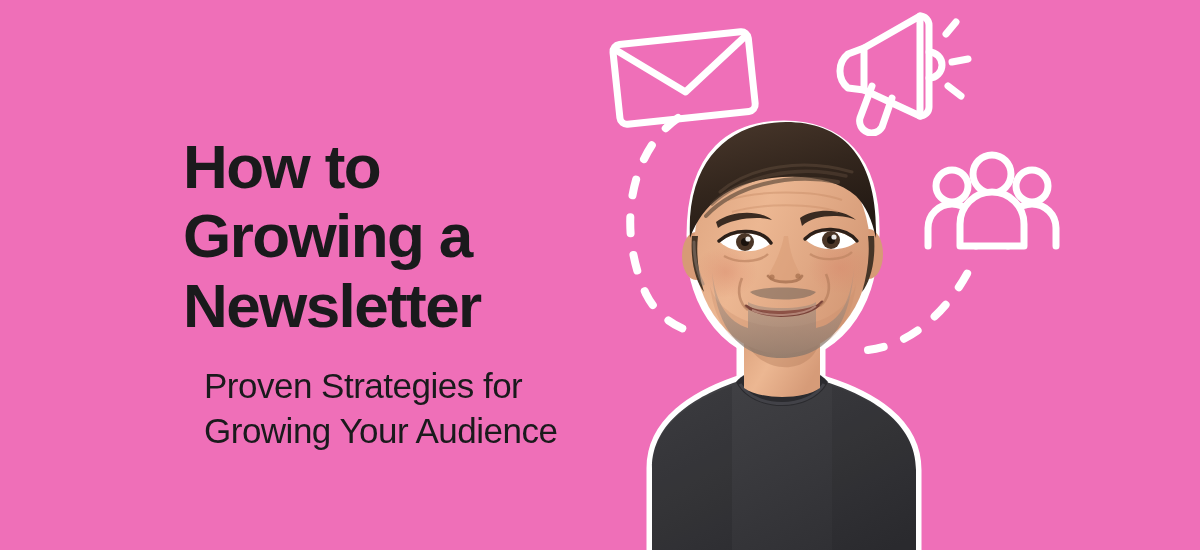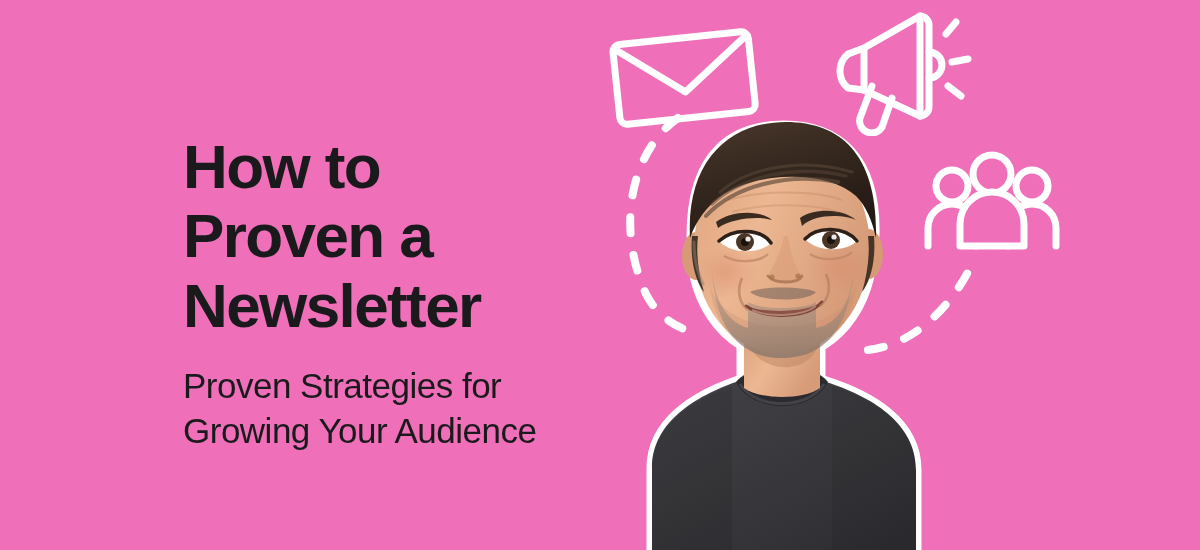--- a/index.html
+++ b/index.html
@@ -32,20 +32,21 @@
     white-space:pre-line;
   }
   #subtitle {
     margin-top:24px;
     font-size:35px;
     line-height:1.28;
     font-weight:400;
     letter-spacing:-0.5px;
     color:#1a1a1c;
     white-space:pre-line;
+    margin-left:21px;
   }
 
   
   .deco { position:absolute; }
   #envelope-icon { left:604px; top:22px; }
   #megaphone-icon { left:828px; top:4px; }
   #people-icon  { left:922px; top:150px; }
   #arc-left-icon { left:596px; top:108px; }
   #arc-right-icon { left:858px; top:238px; }
 
@@ -59,21 +60,21 @@
   }
   #portrait svg { display:block; }
 </style>
 </head>
 <body>
 
 <div id="banner">
 
   <div id="text-block">
     <div id="headline">How to
-Proven a
+Growing a
 Newsletter</div>
     <div id="subtitle">Proven Strategies for
 Growing Your Audience</div>
   </div>
 
   <div class="deco" id="envelope-icon">
     <svg width="160" height="110" viewBox="0 0 160 110">
       <g transform="rotate(-6 80 55)" fill="none" stroke="#ffffff" stroke-width="7" stroke-linecap="round" stroke-linejoin="round">
         <rect x="12" y="16" width="136" height="80" rx="7"></rect>
         <path d="M15 21 L80 70 L145 21"></path>

